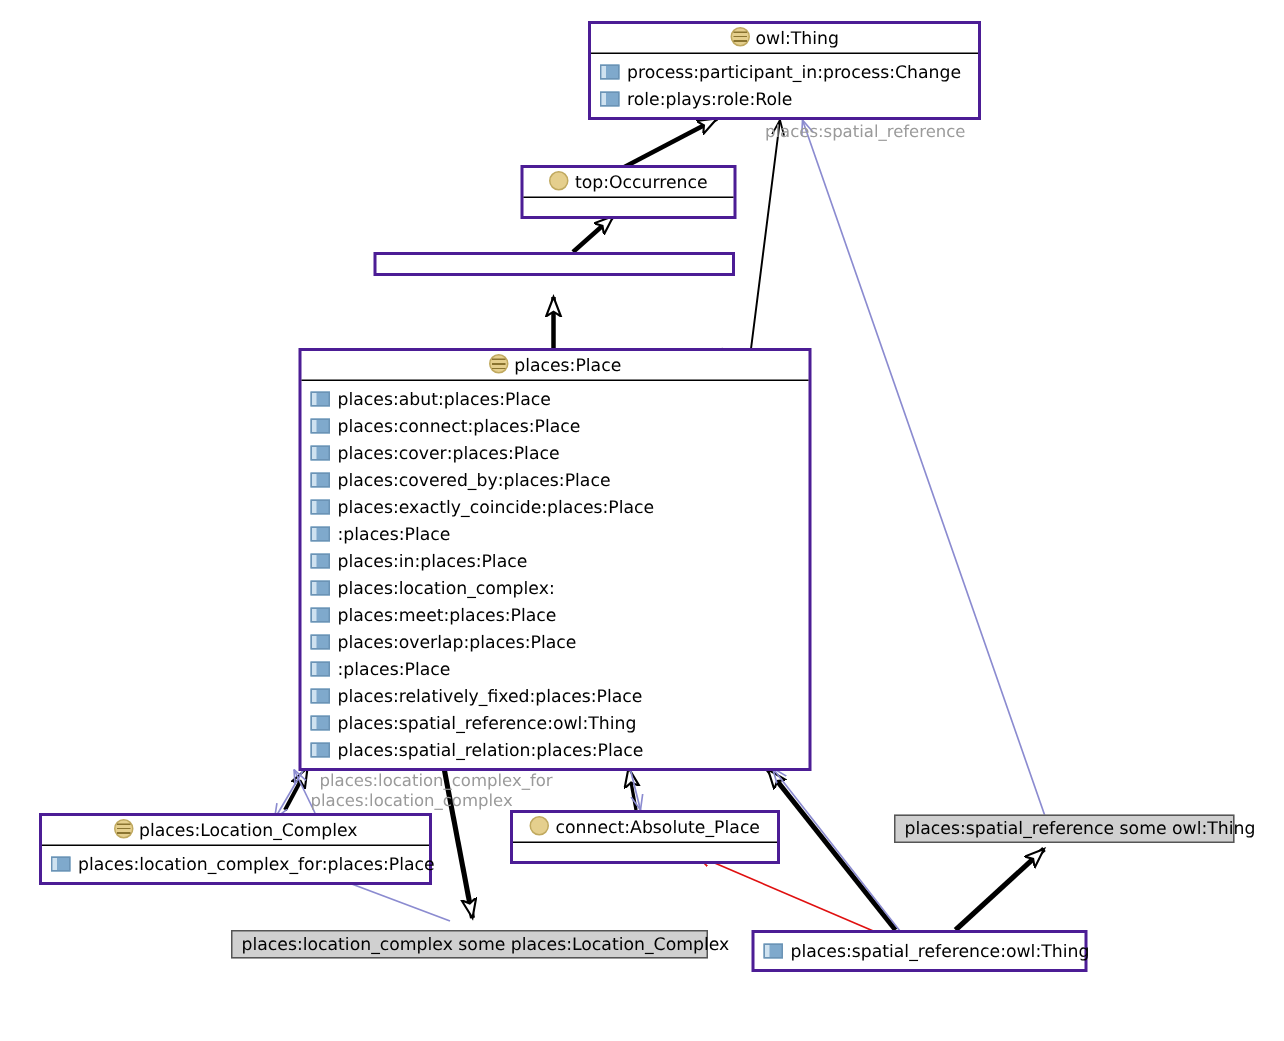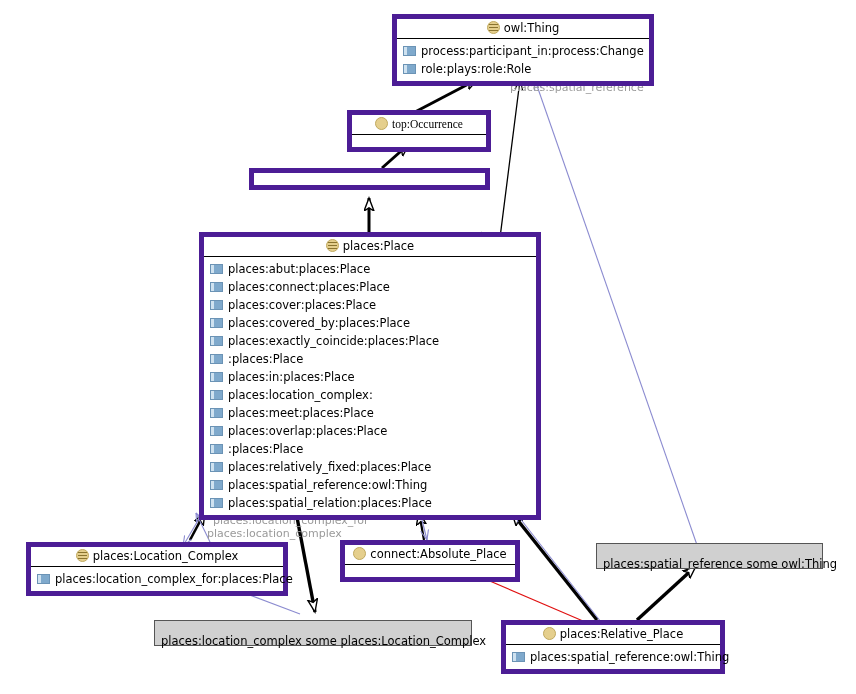--- a/index.html
+++ b/index.html
@@ -25,21 +25,21 @@
     width: 856px;
     height: 694px;
     pointer-events: none;
   }
 
   
   .uml-class {
     position: absolute;
     box-sizing: border-box;
     background: #ffffff;
-    border: 5px solid #4c1d95;
+    border: 2px solid #4c1d95;
     z-index: 5;
   }
   .uml-header {
     box-sizing: border-box;
     height: 20px;
     line-height: 19px;
     text-align: center;
     white-space: nowrap;
     border-bottom: 1px solid #000000;
     font-size: 11.5px;
@@ -122,21 +122,21 @@
     position: absolute;
     box-sizing: border-box;
     background: #d0d0d0;
     border: 1px solid #555555;
     font-size: 11.5px;
     color: #000000;
     line-height: 17px;
     height: 19px;
     text-align: center;
     white-space: nowrap;
-    padding: 12px 6px;
+    padding: 0 6px;
     z-index: 5;
   }
 
   
   .edge-label {
     position: absolute;
     font-size: 11px;
     color: #9a9a9a;
     white-space: nowrap;
     z-index: 4;
@@ -235,21 +235,21 @@
       </div>
       <div class="uml-attr">
         <span class="icon-attr"></span>
         <span class="attr-text">role:plays</span>
         <span class="attr-text"> : </span>
         <span class="attr-text">role:Role</span>
       </div>
     </div>
   </div>
 
-  <div class="uml-class" id="top-occurrence" style="left:347px; top:110px; width:144px;font-family:Liberation Serif, serif;">
+  <div class="uml-class" id="top-occurrence" style="left:347px; top:110px; width:144px;">
     <div class="uml-header">
       <span class="icon-class"><span class="disc"></span></span><span>top:Occurrence</span>
     </div>
     <div class="uml-attrs empty"></div>
   </div>
 
   <div class="uml-class" id="top-spatio-temporal-occurrence" style="left:249px; top:168px; width:241px;">
     <div class="uml-attrs empty"></div>
   </div>
 
@@ -357,23 +357,20 @@
   </div>
 
   <div class="uml-class" id="places-absolute-place" style="left:340px; top:540px; width:180px;">
     <div class="uml-header">
       <span class="icon-class"><span class="disc"></span></span><span>connect:Absolute_Place</span>
     </div>
     <div class="uml-attrs empty"></div>
   </div>
 
   <div class="uml-class" id="places-relative-place" style="left:501px; top:620px; width:224px;">
-    <div class="uml-header">
-      <span class="icon-class"><span class="disc"></span></span><span>places:Relative_Place</span>
-    </div>
     <div class="uml-attrs">
       <div class="uml-attr">
           <span class="icon-attr"></span>
           <span class="attr-text">places:spatial_reference</span>
           <span class="attr-text"> : </span>
           <span class="attr-text">owl:Thing</span>
         </div>
     </div>
   </div>
 

